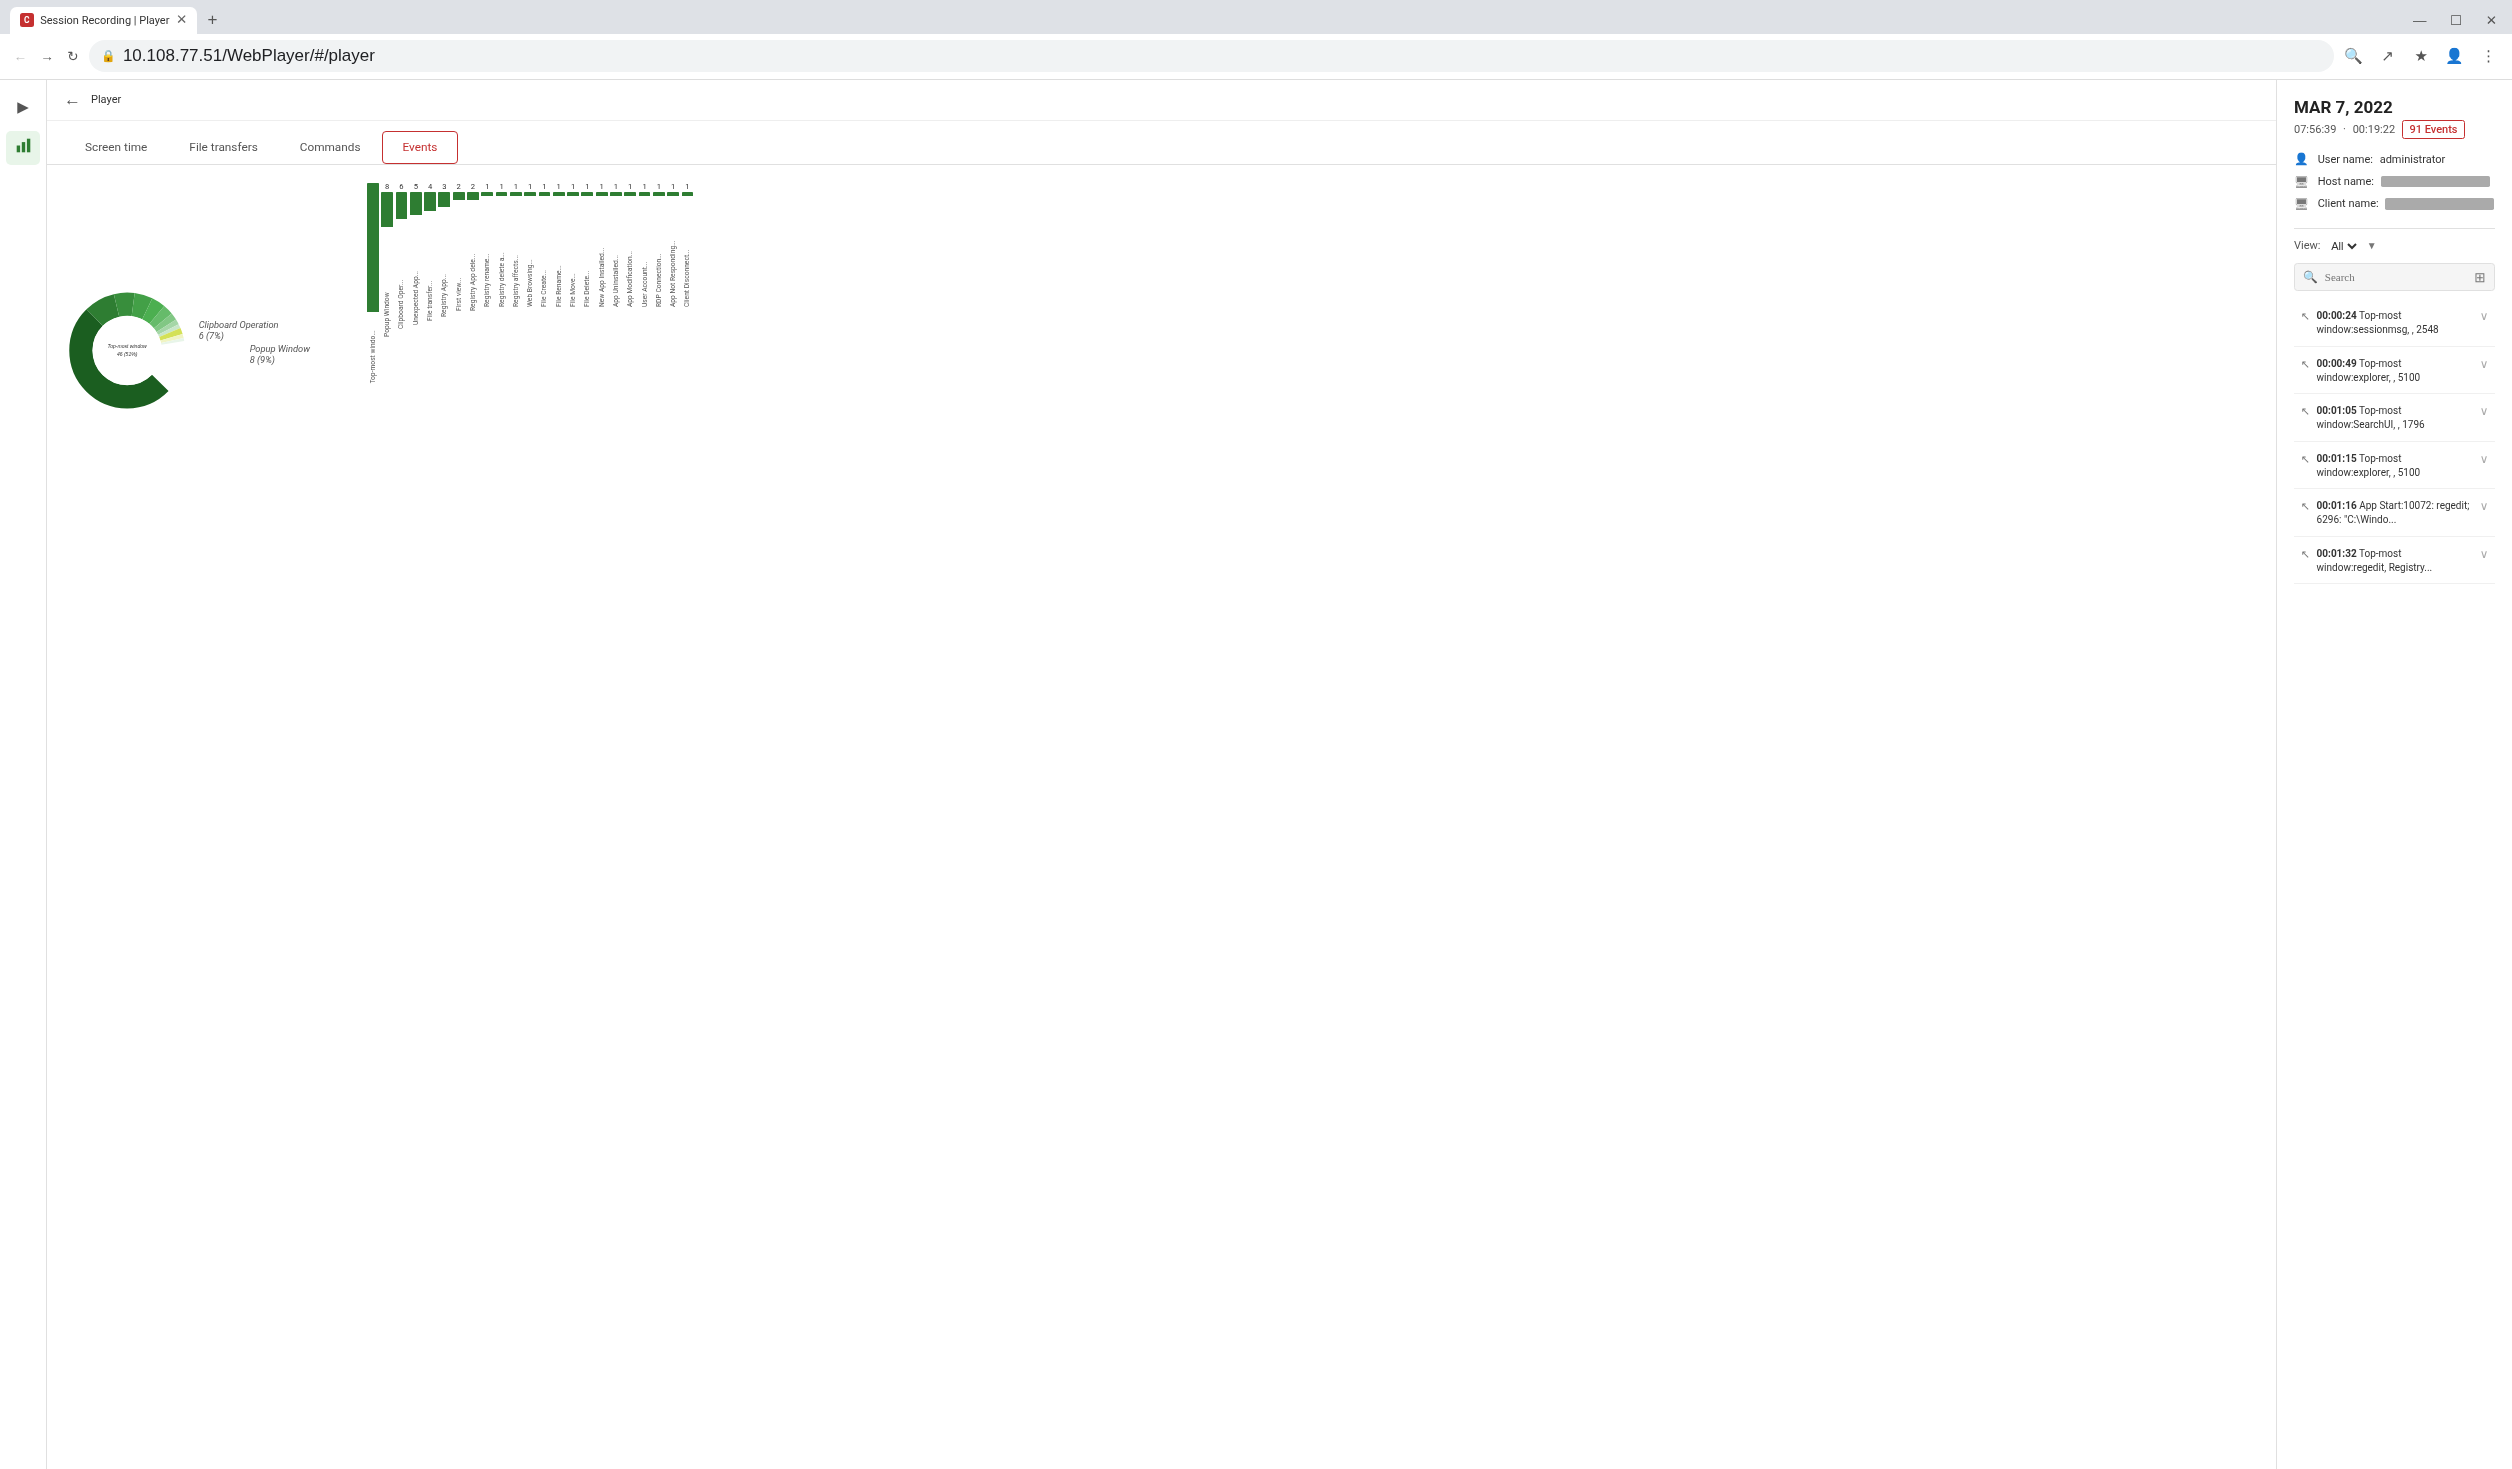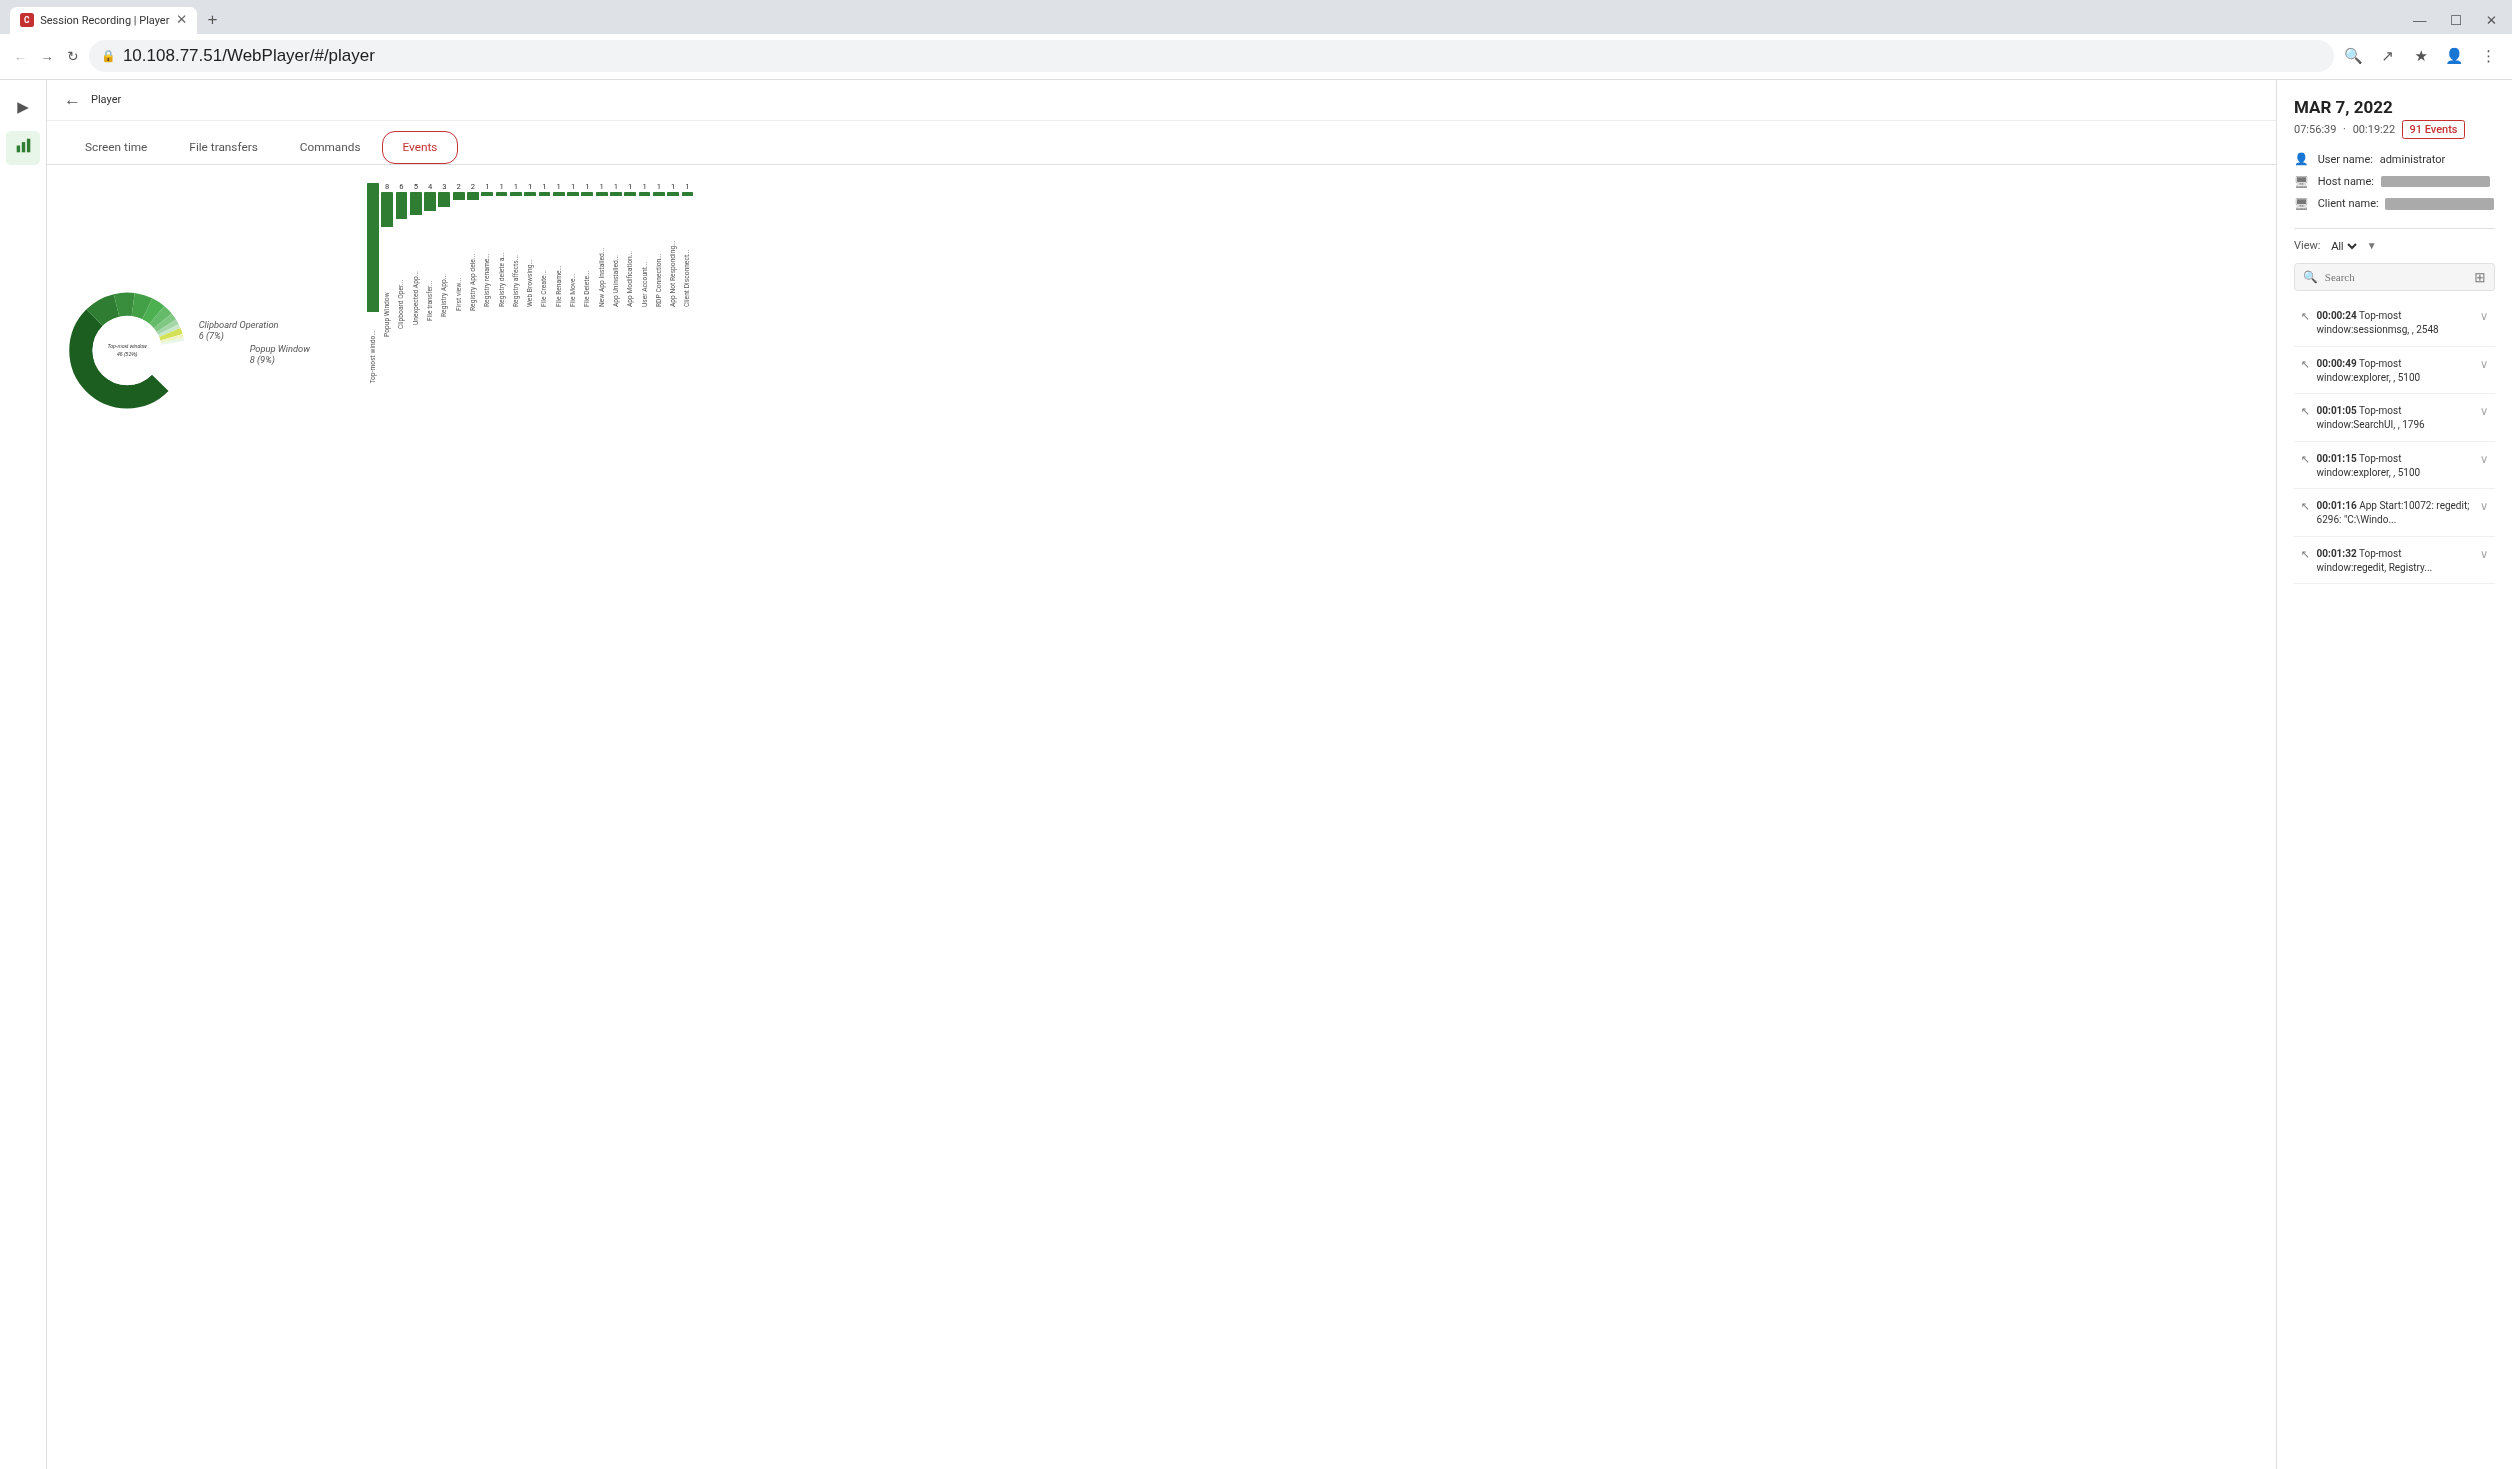--- a/index.html
+++ b/index.html
@@ -37,21 +37,21 @@
     .app-header { display: flex; align-items: center; padding: 10px 17px; border-bottom: 0.8px solid #eee; background: #fff; gap: 10px; }
     .back-btn { background: none; border: none; cursor: pointer; color: #555; font-size: 17px; display: flex; align-items: center; }
 
     
     .main-layout { display: flex; flex: 1; }
     .content-area { flex: 1; padding: 0; }
 
     
     .tabs-bar { display: flex; align-items: center; padding: 10px 17px 0; border-bottom: 0.8px solid #e0e0e0; gap: 0; }
     .tab-item { padding: 8.4px 20px; cursor: pointer; color: #555; font-size: 11.8px; position: relative; border: 1.7px solid transparent; border-radius: 3.4px; }
-    .tab-item.active { color: #c53030; border: 1.7px solid #c53030; border-radius: 13px; }
+    .tab-item.active { color: #c53030; border: 1.7px solid #c53030; border-radius: 4px; }
     .tab-item.active::after { content: ''; position: absolute; bottom: -1.7px; left: 50%; transform: translateX(-50%); width: 60%; height: 1.7px; background: #c53030; }
 
     
     .chart-area { display: flex; padding: 17px; gap: 34px; align-items: flex-start; }
 
     
     .donut-wrapper { position: relative; width: 269px; height: 337px; display: flex; align-items: center; justify-content: flex-end; font-style: italic; }
 
     
     .right-panel { width: 236px; border-left: 0.8px solid #e0e0e0; padding: 17px; background: #fff; }

